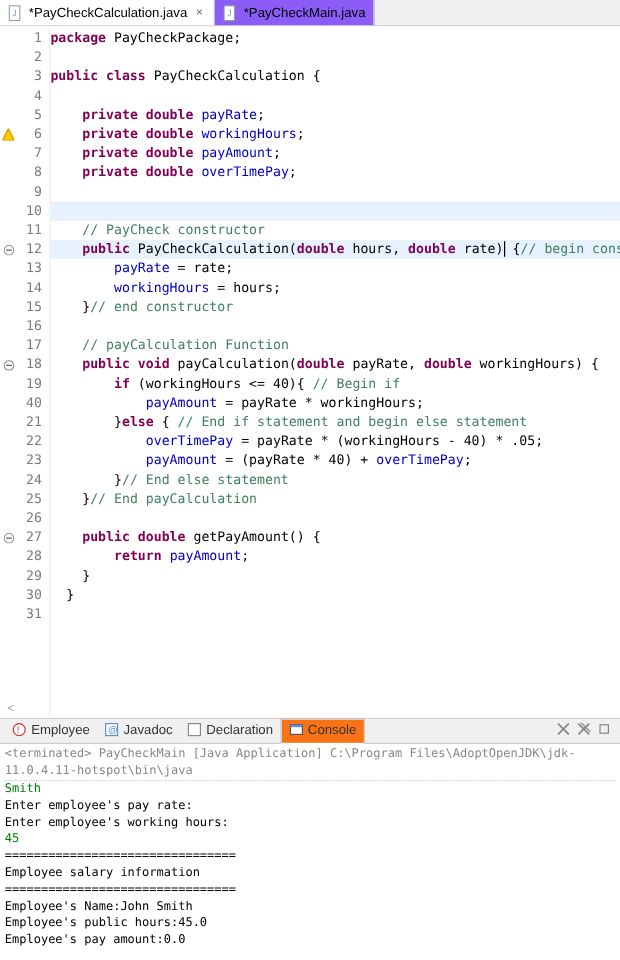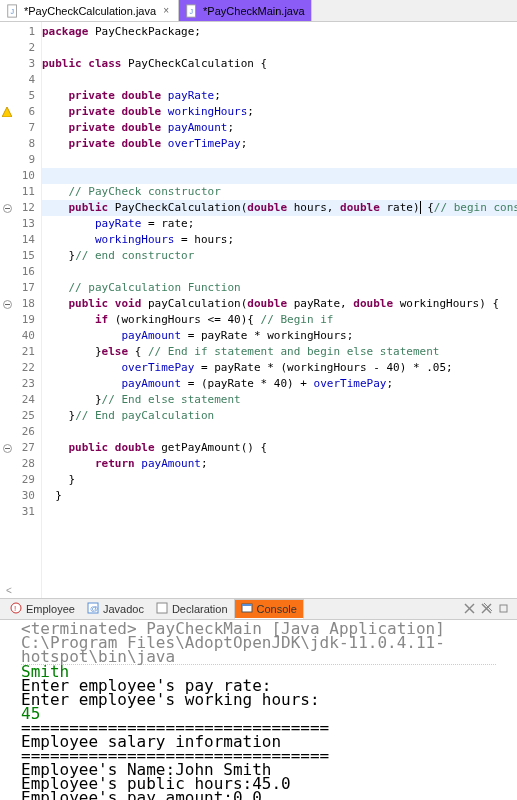--- a/index.html
+++ b/index.html
@@ -20,21 +20,21 @@
 .kw { color: #7f0055; font-weight: bold; }
 .cmt { color: #3f7f5f; }
 .fld { color: #0000c0; }
 .caret { border-right: 1px solid #000; }
 .scroll-hint { position: absolute; bottom: 2px; left: 6px; color: #999; font-size: 10px; }
 .bottom-tabs { display: flex; align-items: center; background: #f0f0f0; border-top: 1px solid #ccc; border-bottom: 1px solid #ccc; height: 22px; padding: 0 4px; }
 .btab { display: flex; align-items: center; padding: 2px 6px; gap: 4px; cursor: pointer; color: #333; }
 .btab.active { background: #f97316; border: 1px solid #ccc; border-bottom: 1px solid #fff; }
 .btab-icons { margin-left: auto; display: flex; gap: 6px; padding-right: 4px; }
 .btab-icons span { cursor: pointer; color: #555; font-size: 11px; }
-.console { height: 180px; background: #fff; font-family: Consolas, monospace; font-size: 16px; line-height: 14px; padding: 2px 21px; overflow: hidden; }
+.console { height: 180px; background: #fff; font-family: Consolas, monospace; font-size: 10px; line-height: 14px; padding: 2px 4px; overflow: hidden; }
 .console .term { color: #888; border-bottom: 1px dotted #ccc; }
 .console .in { color: #008000; }
 .console .out { color: #000; }
 .icon-svg { width: 14px; height: 14px; }
 </style>
 </head>
 <body>
 
 <div class="tabs">
   <div class="tab active">

